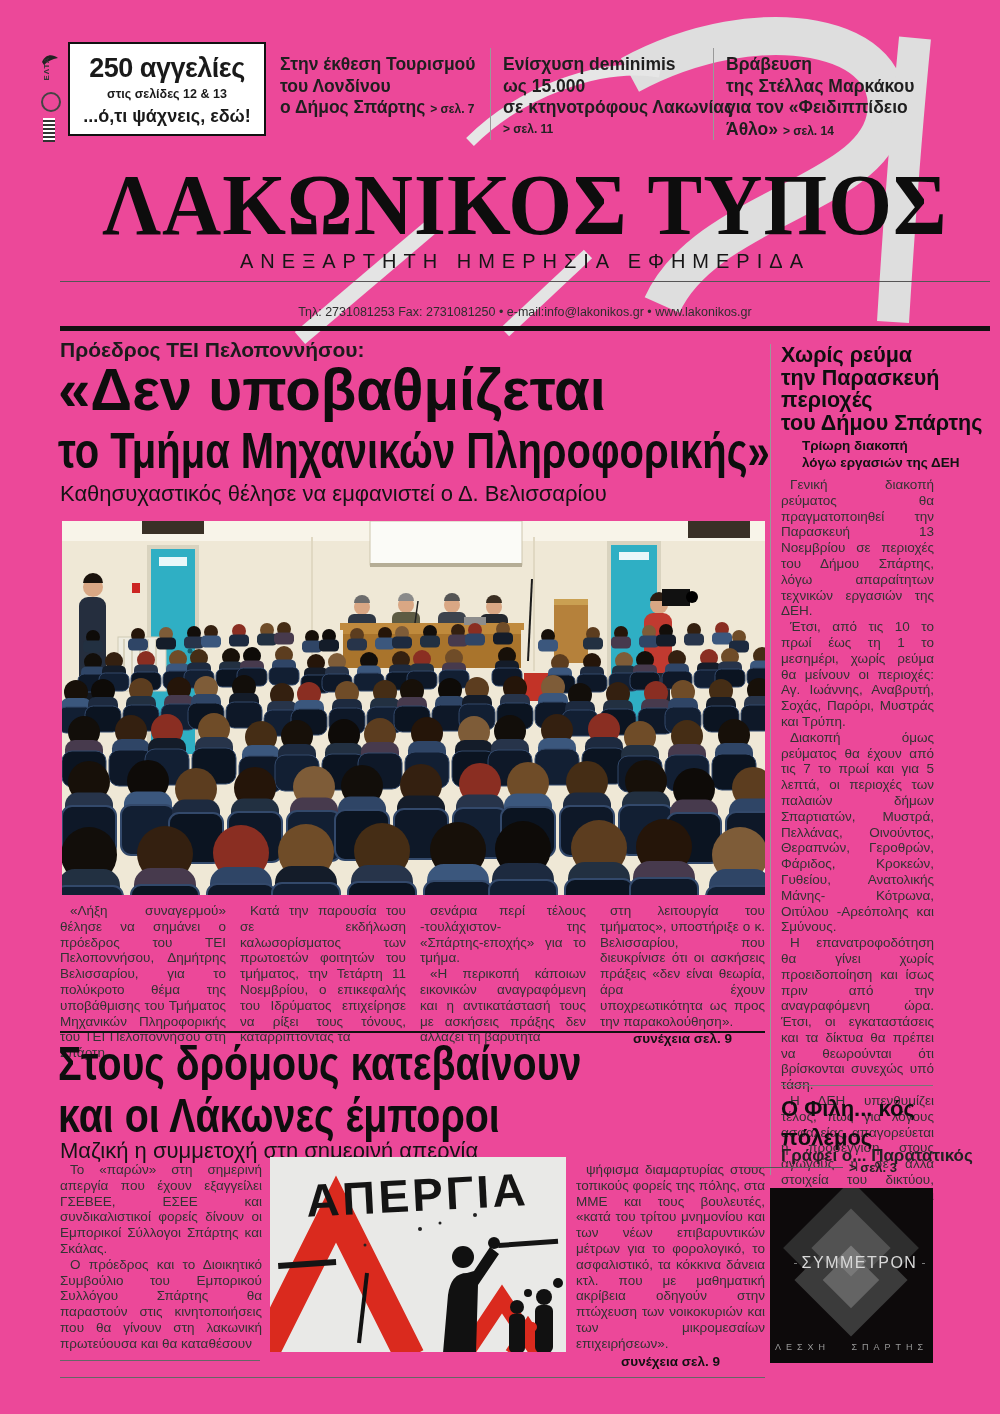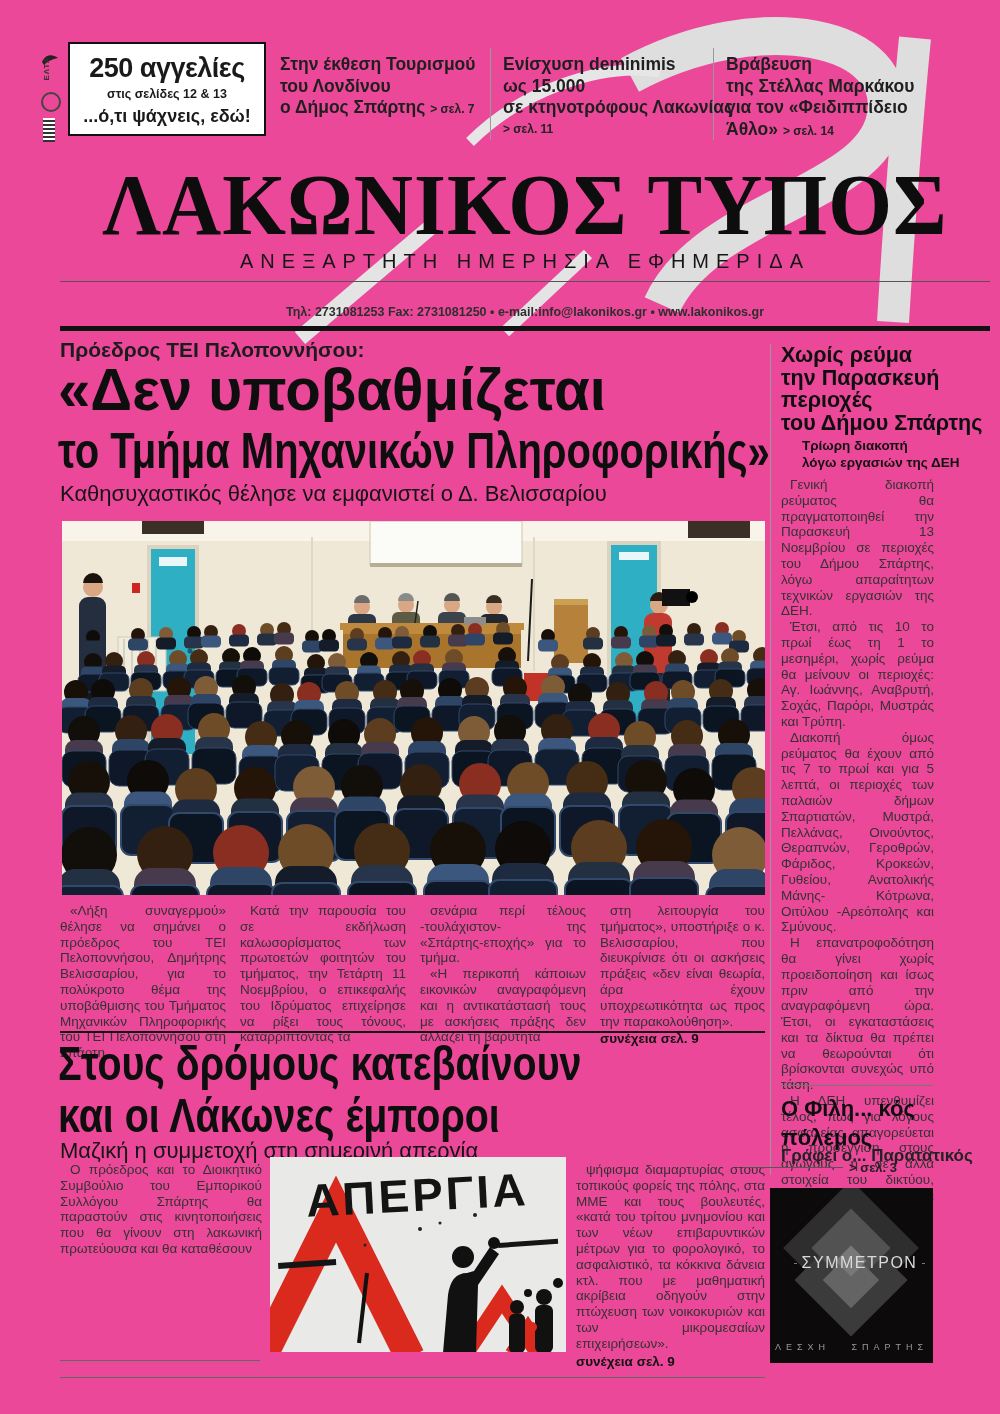--- a/index.html
+++ b/index.html
@@ -19,29 +19,29 @@
   .page-ref{font-size:12px;font-weight:bold;color:#222;}
   
   .m-title{position:absolute;left:60px;top:160px;width:930px;text-align:center;
            font-family:"Liberation Serif",serif;font-weight:bold;font-size:82px;line-height:86px;
            letter-spacing:1px;color:#0d0d0d;transform:scaleY(1.06);transform-origin:center top;}
   .m-sub{position:absolute;left:60px;top:250px;width:930px;text-align:center;
          font-size:20px;font-weight:500;letter-spacing:7px;color:#161616;}
   .m-date{position:absolute;left:60px;top:287px;width:930px;text-align:center;
           font-size:12.5px;font-weight:bold;color:#2e2e2e;}
   .m-contact{position:absolute;left:60px;top:305px;width:930px;text-align:center;
-          font-size:12.5px;font-weight:bold;color:#2e2e2e;}
+          font-size:12.5px;font-weight:normal;color:#2e2e2e;}
   
   .kicker{position:absolute;left:60px;top:338px;font-size:21px;font-weight:600;color:#1c1c1c;}
   .h1l{position:absolute;left:58px;white-space:nowrap;font-weight:bold;color:#0e0e0e;}
   .h1l>span{display:inline-block;transform-origin:left center;}
   .subhead{position:absolute;left:60px;font-size:22px;font-weight:500;color:#141414;}
   .col{position:absolute;width:166px;font-size:13.5px;line-height:15.8px;text-align:justify;color:#333;}
   .col p{margin:0;text-indent:10px;}
-  .cont{font-weight:bold;text-align:left;font-size:13.5px;color:#111;margin-top:2px;}
+  .cont{font-weight:bold;text-align:center;font-size:13.5px;color:#111;margin-top:2px;}
   
   .sb-title{position:absolute;left:781px;top:344px;font-size:21.5px;line-height:22.5px;
             font-weight:bold;color:#0f0f0f;}
   .sb-title .ln,.sb-sub .ln,.op-title .ln{display:block;white-space:nowrap;}
   .sb-sub{position:absolute;left:802px;top:438px;font-size:13.5px;line-height:16.5px;font-weight:bold;color:#111;}
   .sb-body{position:absolute;left:781px;top:477px;width:153px;font-size:13.5px;line-height:15.8px;
            text-align:justify;color:#333;}
   .sb-body p{margin:0;text-indent:9px;}
   .op-title{position:absolute;left:781px;top:1094px;font-size:22px;line-height:29px;font-weight:bold;color:#0f0f0f;}
   .op-by{position:absolute;left:781px;top:1146px;font-size:17px;font-weight:bold;color:#222;}
@@ -745,20 +745,21 @@
 
   <div class="rule" style="left:60px;top:1031px;width:705px;height:2px"></div>
 
   <div class="h2l" style="top:1038px;font-size:48px;line-height:52px">
     <span style="transform:scaleX(.82)">Στους δρόμους κατεβαίνουν</span></div>
   <div class="h2l" style="top:1090px;font-size:48px;line-height:52px">
     <span style="transform:scaleX(.82)">και οι Λάκωνες έμποροι</span></div>
   <div class="subhead" style="top:1138px">Μαζική η συμμετοχή στη σημερινή απεργία</div>
 
   <div class="strike-col" style="left:60px;top:1162px;width:202px">
+    <p>Το «παρών» στη σημερινή απεργία που έχουν εξαγγείλει ΓΣΕΒΕΕ, ΕΣΕΕ και συνδικαλιστικοί φορείς δίνουν οι Εμπορικοί Σύλλογοι Σπάρτης και Σκάλας.</p>
       <p>Ο πρόεδρος και το Διοικητικό Συμβούλιο του Εμπορικού Συλλόγου Σπάρτης θα παραστούν στις κινητοποιήσεις που θα γίνουν στη λακωνική πρωτεύουσα και θα καταθέσουν</p>
     </div>
 
   <div class="abs" style="left:270px;top:1157px;width:296px;height:195px">
     <svg width="296" height="195" viewBox="0 0 296 195">
       <rect x="0" y="0" width="296" height="195" fill="#e9e9e7"></rect>
       <path d="M-8,200 L66,52 L140,200" stroke="#da2a1e" stroke-width="30" fill="none"></path>
       <path d="M196,196 L232,142 L268,196" stroke="#da2a1e" stroke-width="16" fill="none"></path>
       <path d="M240,196 L258,168 L276,196" stroke="#da2a1e" stroke-width="10" fill="none"></path>
       <rect x="8" y="106" width="58" height="6" fill="#151515" transform="rotate(-4 8 106)"></rect>

